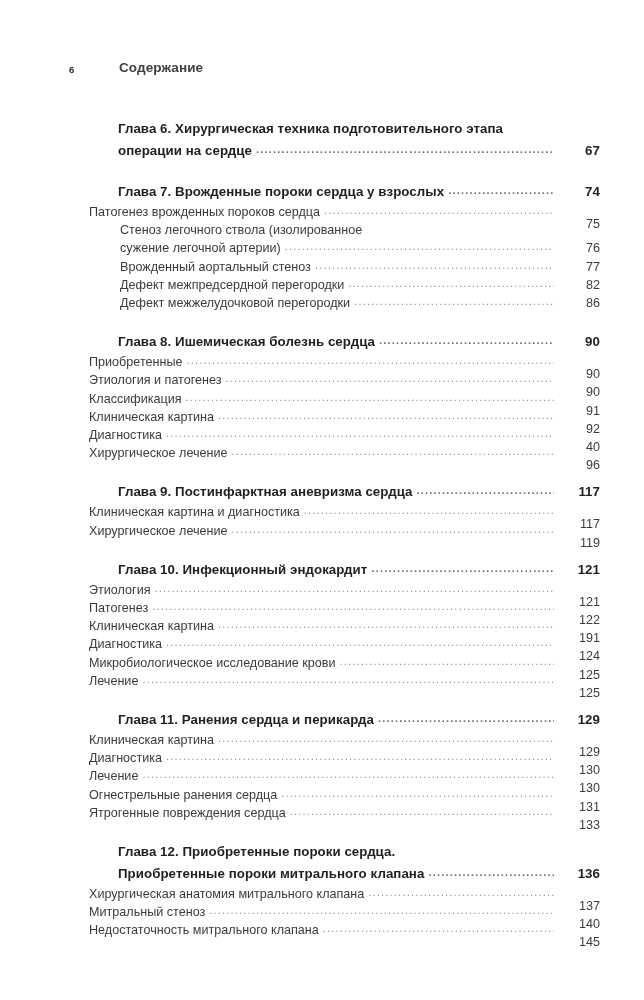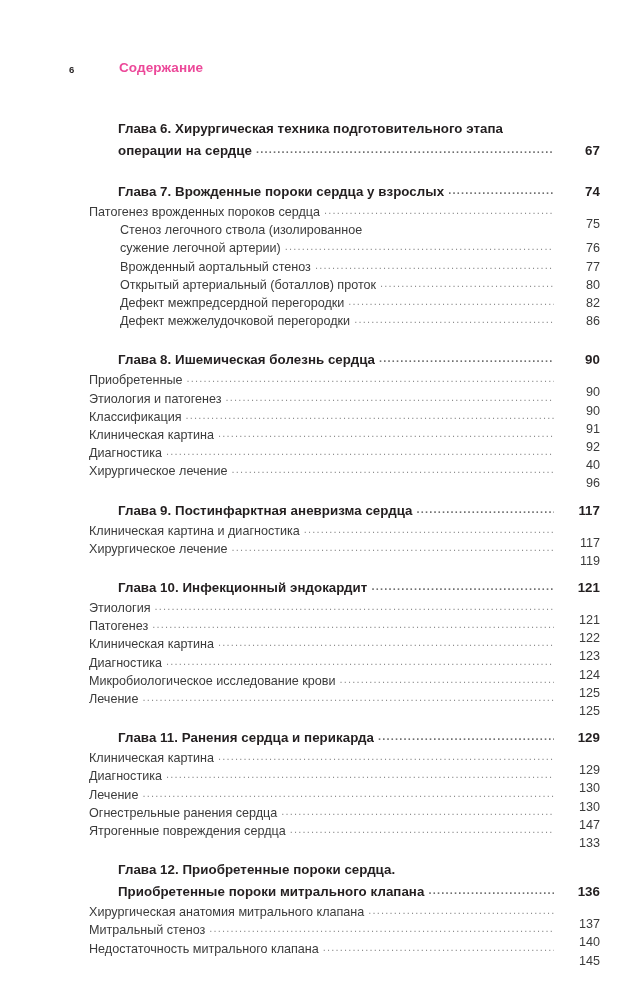--- a/index.html
+++ b/index.html
@@ -38,21 +38,21 @@
     font-weight: 700;
     color: #231f20;
     letter-spacing: 0.2px;
   }
   .head-title {
     position: absolute;
     left: 119px;
     top: 0px;
     font-size: 13.5px;
     font-weight: 700;
-    color: #ec4899;
+    color: #404040;
     letter-spacing: 0.1px;
   }
 
   
   .toc {
     position: absolute;
     left: 0;
     top: 118px;
     width: 644px;
   }
@@ -174,25 +174,20 @@
           <span class="label">сужение легочной артерии)</span>
           <span class="leader"></span>
           <span class="pagenum">76</span>
         </div>
         <div class="entry lvl3">
           <span class="label">Врожденный аортальный стеноз</span>
           <span class="leader"></span>
           <span class="pagenum">77</span>
         </div>
         <div class="entry lvl3">
-          <span class="label">Открытый артериальный (боталлов) проток</span>
-          <span class="leader"></span>
-          <span class="pagenum">80</span>
-        </div>
-        <div class="entry lvl3">
           <span class="label">Дефект межпредсердной перегородки</span>
           <span class="leader"></span>
           <span class="pagenum">82</span>
         </div>
         <div class="entry lvl3">
           <span class="label">Дефект межжелудочковой перегородки</span>
           <span class="leader"></span>
           <span class="pagenum">86</span>
         </div>
       </div>
@@ -262,21 +257,21 @@
           <span class="pagenum">121</span>
         </div>
         <div class="entry lvl2">
           <span class="label">Патогенез</span>
           <span class="leader"></span>
           <span class="pagenum">122</span>
         </div>
         <div class="entry lvl2">
           <span class="label">Клиническая картина</span>
           <span class="leader"></span>
-          <span class="pagenum">123</span>
+          <span class="pagenum">191</span>
         </div>
         <div class="entry lvl2">
           <span class="label">Диагностика</span>
           <span class="leader"></span>
           <span class="pagenum">124</span>
         </div>
         <div class="entry lvl2">
           <span class="label">Микробиологическое исследование крови</span>
           <span class="leader"></span>
           <span class="pagenum">125</span>
@@ -304,21 +299,21 @@
           <span class="pagenum">130</span>
         </div>
         <div class="entry lvl2">
           <span class="label">Лечение</span>
           <span class="leader"></span>
           <span class="pagenum">130</span>
         </div>
         <div class="entry lvl2">
           <span class="label">Огнестрельные ранения сердца</span>
           <span class="leader"></span>
-          <span class="pagenum">147</span>
+          <span class="pagenum">131</span>
         </div>
         <div class="entry lvl2">
           <span class="label">Ятрогенные повреждения сердца</span>
           <span class="leader"></span>
           <span class="pagenum">133</span>
         </div>
       </div>
       <div class="group">
         <div class="entry lvl1 nolead">
           <span class="label">Глава 12. Приобретенные пороки сердца.</span>

